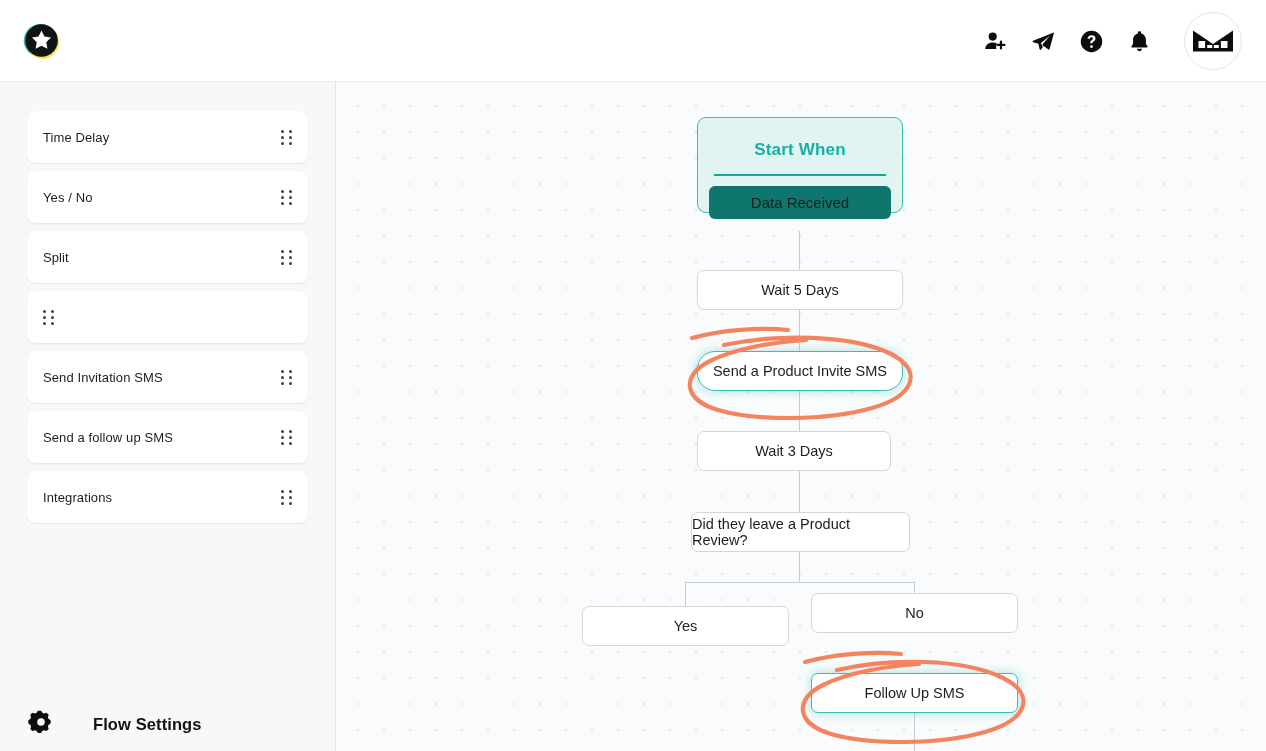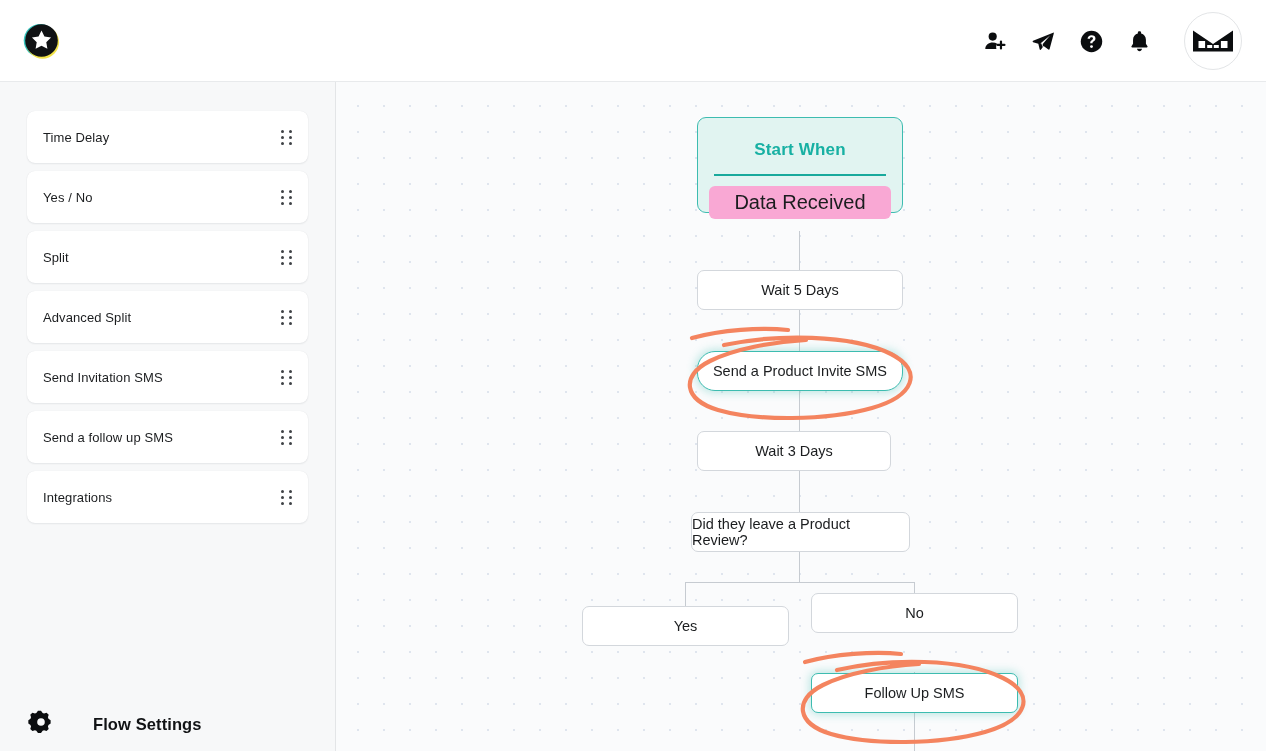--- a/index.html
+++ b/index.html
@@ -126,23 +126,23 @@
     font-size: 17px; font-weight: bold; color: #17b0a3;
     letter-spacing: .2px;
   }
   .trigger-rule {
     position: absolute; left: 16px; right: 16px; top: 56px;
     height: 1.5px; background: #18a99c;
   }
   .trigger-chip {
     position: absolute; left: 11px; right: 11px; top: 68px;
     height: 33px;
-    background: #f9a8d4; border-radius: 6px;
+    background: #0f766e; border-radius: 6px;
     display: flex; align-items: center; justify-content: center;
-    font-size: 20px; color: #1b1d1f;
+    font-size: 15px; color: #1b1d1f;
   }
 
   
   .annot { position: absolute; pointer-events: none; overflow: visible; }
 </style>
 </head>
 <body>
 
 <div class="app">
 
@@ -235,21 +235,20 @@
             <i></i>
             <i></i>
             <i></i>
             <i></i>
             <i></i>
             <i></i>
           </span>
       </div>
 
       <div class="palette-item">
-        <span class="palette-label">Advanced Split</span>
         <span class="drag-dots">
             <i></i>
             <i></i>
             <i></i>
             <i></i>
             <i></i>
             <i></i>
           </span>
       </div>
 

